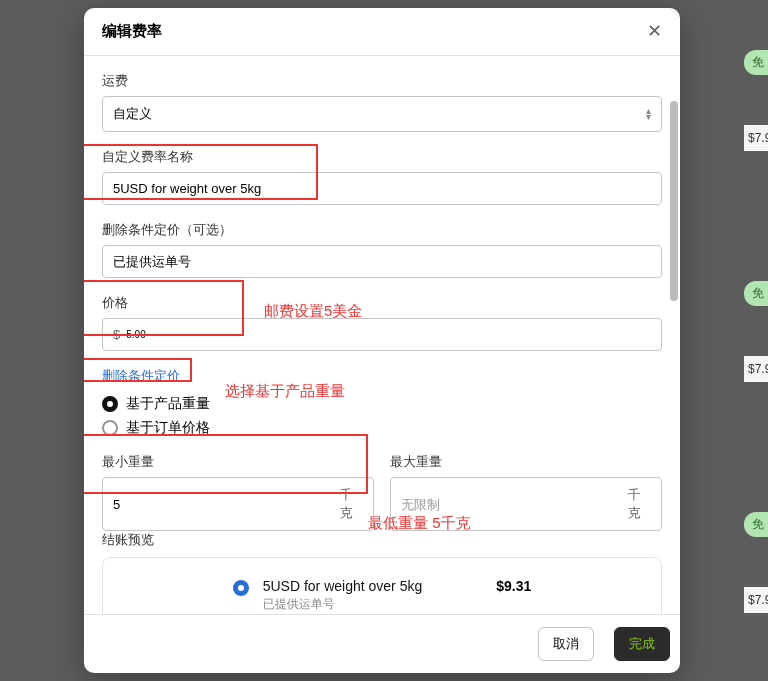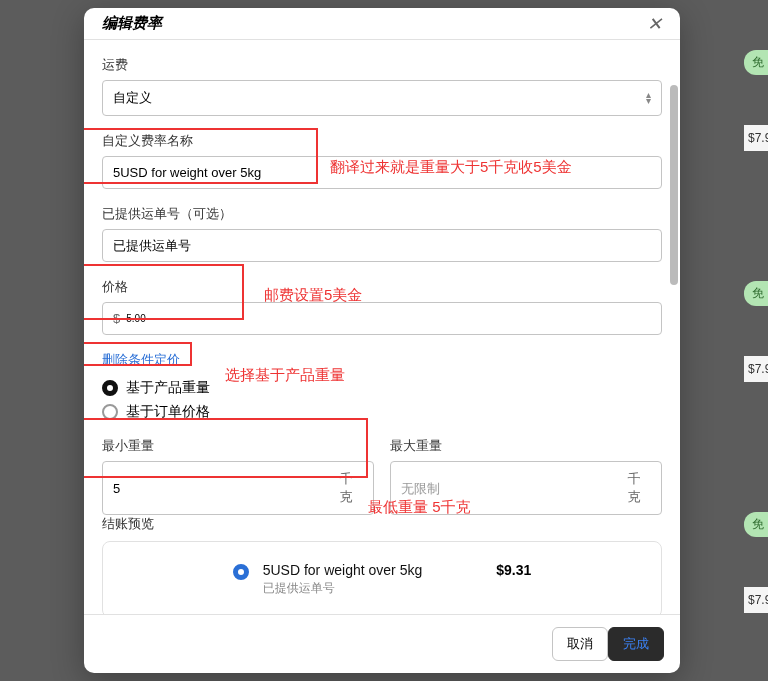--- a/index.html
+++ b/index.html
@@ -45,25 +45,23 @@
       height: 665px;
       background: #fff;
       border-radius: 10px;
       box-shadow: 0 8px 32px rgba(0,0,0,0.3);
       display: flex;
       flex-direction: column;
       overflow: hidden;
     }
     .modal-header {
       display: flex;
-      align-items: center;
       justify-content: space-between;
-      padding: 6px 18px;
+      padding: 14px 18px;
       border-bottom: 1px solid #e1e1e1;
-      font-style: italic;
     }
     .modal-title { font-weight: 600; font-size: 15px; }
     .close-x { cursor: pointer; color: #666; font-size: 18px; line-height: 1; }
     .modal-body {
       flex: 1;
       overflow-y: auto;
       padding: 16px 18px;
       position: relative;
     }
     .field-label { font-size: 13px; color: #333; margin-bottom: 6px; display: block; }
@@ -114,27 +112,27 @@
     .preview-inner { display: flex; align-items: flex-start; gap: 14px; }
     .preview-radio {
       width: 16px; height: 16px; border-radius: 50%;
       border: 5px solid #2a6fd6; flex-shrink: 0; margin-top: 2px;
     }
     .preview-text .ptitle { font-size: 14px; color: #111; }
     .preview-text .psub { font-size: 12px; color: #888; margin-top: 2px; }
     .preview-price { font-weight: 700; font-size: 14px; margin-left: 60px; }
     .modal-footer {
       border-top: 1px solid #e1e1e1;
-      padding: 12px 16px;
+      padding: 12px 10px;
       display: flex;
       justify-content: flex-end;
-      gap: 0;
+      gap: 20px;
     }
     .btn { border-radius: 6px; padding: 7px 14px; font-size: 13px; cursor: pointer; border: 1px solid #c4c4c4; background: #fff; }
-    .btn-primary { background: #2b2b2b; color: #3b82f6; border-color: #2b2b2b; }
+    .btn-primary { background: #2b2b2b; color: #84cc16; border-color: #2b2b2b; }
     .annot { position: absolute; border: 2px solid #e33; pointer-events: none; }
     .annot-text { position: absolute; color: #e33; font-size: 15px; white-space: nowrap; }
     .scrollbar-gutter {
       position: absolute; right: 2px; top: 45px; width: 8px; height: 200px;
       background: #bbb; border-radius: 4px;
     }
   </style>
 </head>
 <body>
 
@@ -168,21 +166,21 @@
     </div>
 
     <div class="form-row">
       <label class="field-label">自定义费率名称</label>
       <div class="text-input">
         <input type="text" value="5USD for weight over 5kg" style="">
       </div>
     </div>
 
     <div class="form-row">
-      <label class="field-label">已提供运单号（可选）</label>
+      <label class="field-label">删除条件定价（可选）</label>
       <div class="text-input">
         <input type="text" value="已提供运单号" style="">
       </div>
     </div>
 
     <div class="form-row">
       <label class="field-label">价格</label>
       <div class="price-box">
         <span class="prefix">$</span>
         <input type="text" value="5.00" style="">
@@ -228,21 +226,20 @@
             <div class="ptitle">5USD for weight over 5kg</div>
             <div class="psub">已提供运单号</div>
           </div>
           <div class="preview-price">$9.31</div>
         </div>
       </div>
     </div>
 
     
     <div class="annot" style="left:-4px; top:88px; width:238px; height:56px;"></div>
-    <div class="annot-text" style="left:246px; top:118px;">翻译过来就是重量大于5千克收5美金</div>
 
     <div class="annot" style="left:-4px; top:224px; width:164px; height:56px;"></div>
     <div class="annot-text" style="left:180px; top:246px;">邮费设置5美金</div>
 
     <div class="annot" style="left:-4px; top:302px; width:112px; height:24px;"></div>
     <div class="annot-text" style="left:141px; top:326px;">选择基于产品重量</div>
 
     <div class="annot" style="left:-18px; top:378px; width:302px; height:60px;"></div>
     <div class="annot-text" style="left:284px; top:458px;">最低重量 5千克</div>
   </div>

